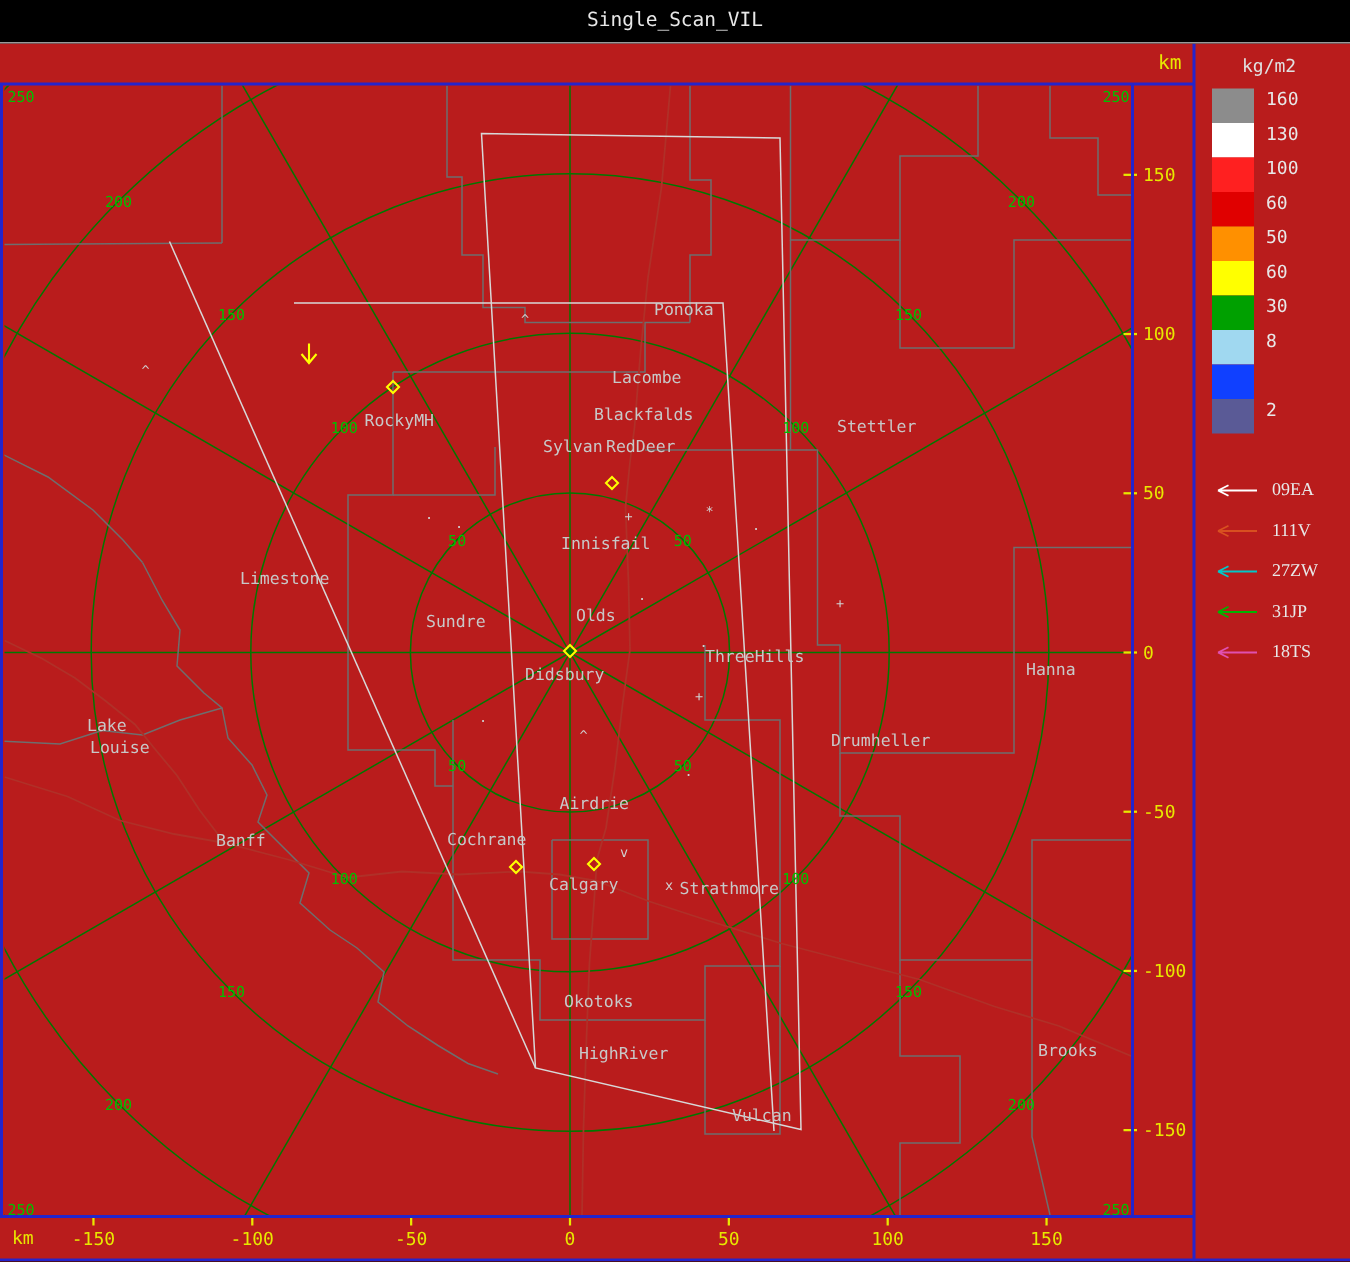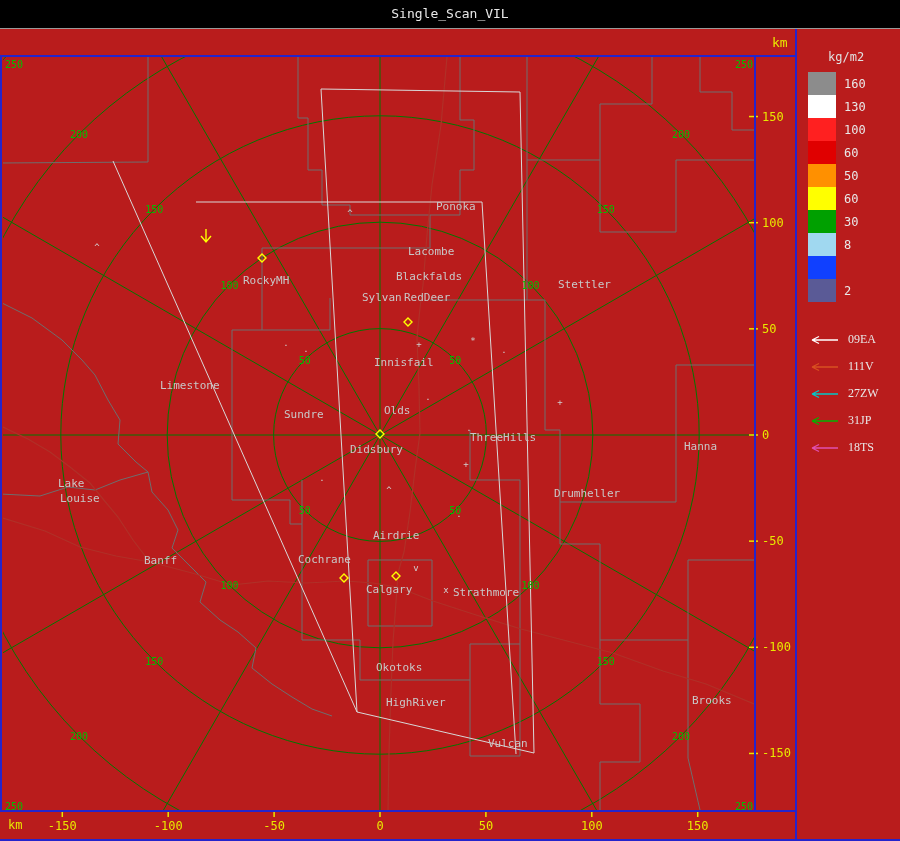--- a/index.html
+++ b/index.html
@@ -9,23 +9,23 @@
   #title-bar{position:absolute;top:0;left:0;width:900px;height:28px;line-height:28px;
              text-align:center;color:#e8e8e8;font-size:13px;border-bottom:1px solid #9a9a9a;
              background:#000;z-index:3;}
   
   #header{position:absolute;top:29px;left:0;width:796px;height:27px;line-height:27px;
           color:#e8e800;font-size:13px;z-index:3;}
   #timestamp{position:absolute;left:8px;top:0;}
   #right-axis-unit{position:absolute;left:772px;top:0;}
   
   #legend{position:absolute;left:798px;top:30px;width:100px;height:811px;z-index:3;color:#e0e0e0;}
-  #legend-unit{margin:20px 0 8px 30px;font-size:12px;}
+  #legend-unit{margin:7px 0 8px 30px;font-size:12px;}
   #legend-scale{margin-left:10px;}
-  .lrow{display:flex;align-items:center;height:23px;}
+  .lrow{display:flex;height:23px;}
   .swatch{width:28px;height:23px;}
   .slab{margin-left:8px;font-size:12px;color:#e8e8e8;}
   #legend-radars{margin-left:6px;margin-top:24px;}
   .rrow{display:flex;align-items:center;height:27px;font-family:Liberation Serif, serif;}
   .rlab{margin-left:6px;font-size:12px;color:#e8e8e8;}
   
   #overlay-svg{position:absolute;top:0;left:0;z-index:2;}
   .grid{stroke:#007800;fill:none;stroke-width:1;}
   .ringlab{fill:#00c000;font:10px "DejaVu Sans Mono",monospace;}
   .city{fill:#c8c8c8;font:11px "DejaVu Sans Mono",monospace;}

